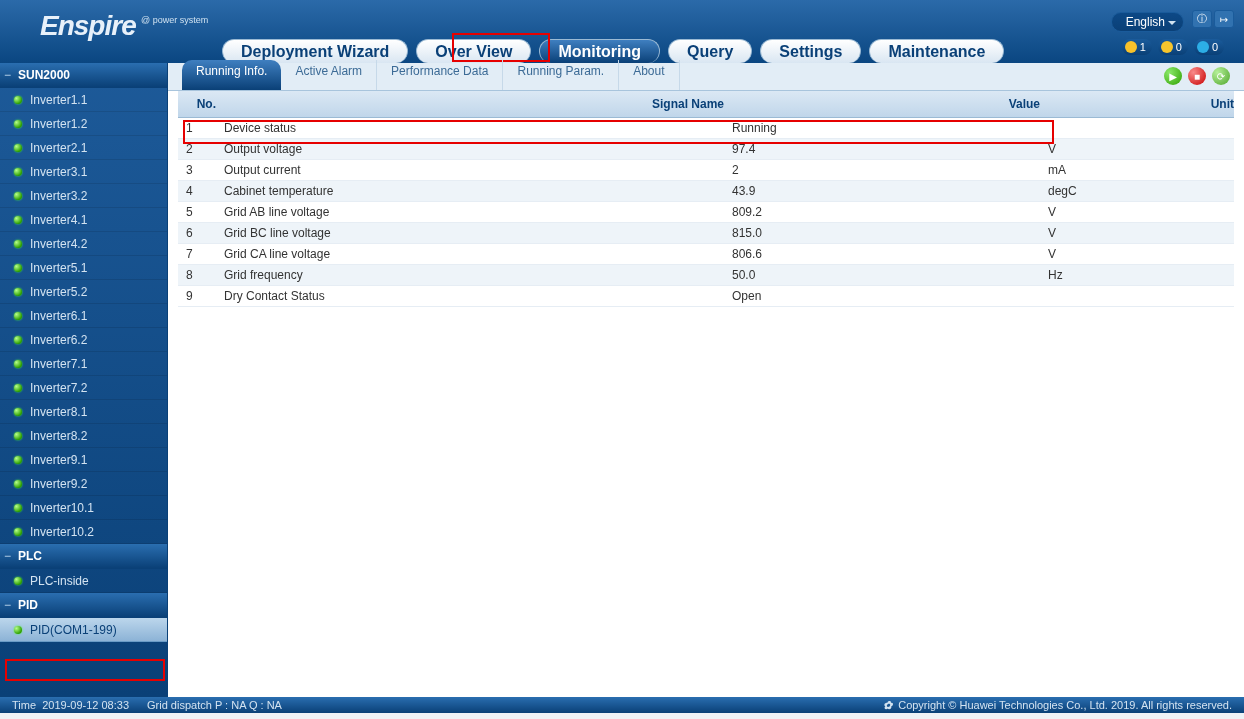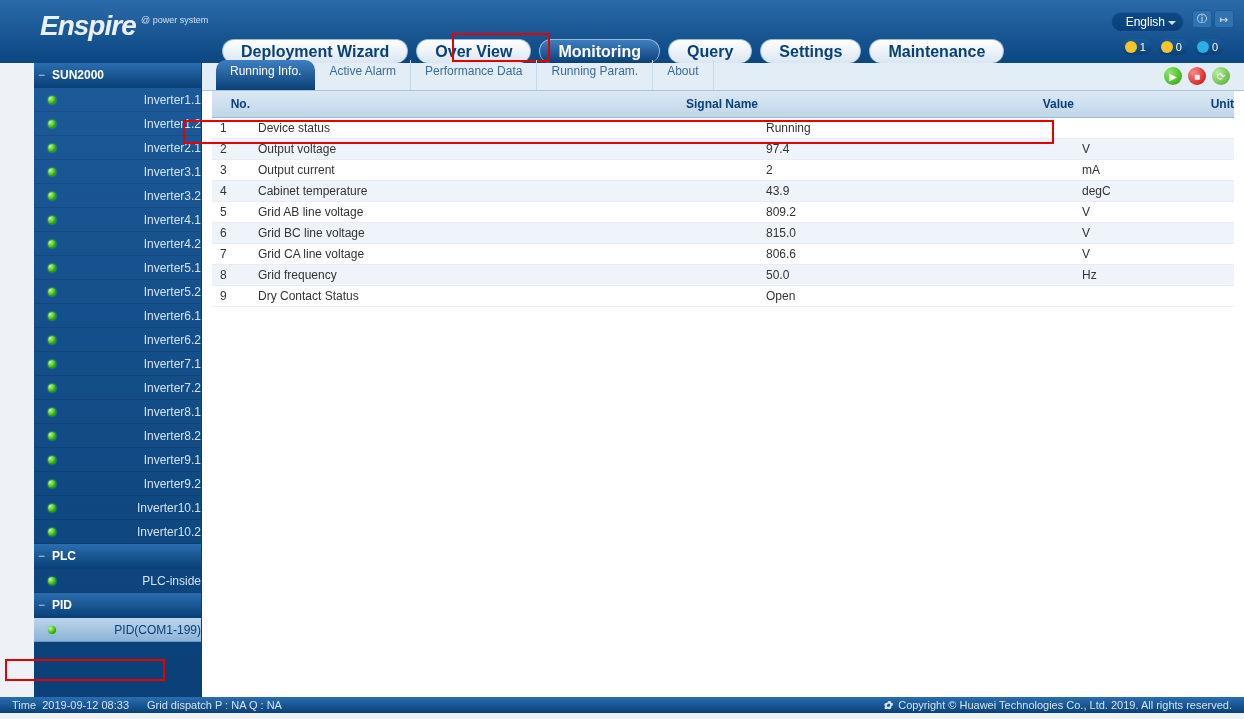--- a/index.html
+++ b/index.html
@@ -69,41 +69,40 @@
     border: 1px solid #9bbad4; border-bottom:none;
     border-radius: 12px; font-size:16px; color:#0a4077; font-weight:bold;
     cursor:pointer;
   }
   .nav-tab.active {
     background: linear-gradient(to bottom,#3f7fc0,#0a4077);
     color:#fff;
   }
   .highlight-red { position:absolute; border:2px solid #e60000; pointer-events:none; }
   .hl-monitoring { left:452px; top:33px; width:98px; height:29px; }
-  .main-wrap { display:flex; height:634px;padding-left:34px; }
+  .main-wrap { display:flex; height:634px; }
   .sidebar {
     width:168px; background: linear-gradient(to bottom,#1d5a99,#0a4077);
     border-right:1px solid #0a4077; overflow:hidden;
     display:flex; flex-direction:column;
   }
   .sidebar-inner { flex:1; overflow-y:auto; }
   .tree-group {
     height:25px; line-height:25px; padding-left:18px;
     background: linear-gradient(to bottom,#2a6eb0,#0a4077);
     color:#fff; font-weight:bold; font-size:12px;
     border-bottom:1px solid #0a4077; position:relative; cursor:pointer;
   }
   .tree-group::before {
     content:"−"; position:absolute; left:4px; top:0; color:#bcd6ec; font-weight:normal;
   }
   .tree-item {
     height:24px; line-height:24px; padding-left:30px;
     color:#d3e3f1; font-size:12px; position:relative; cursor:pointer;
     border-bottom:1px solid rgba(0,0,0,0.1);
-    text-align:right;
   }
   .tree-item::before {
     content:""; position:absolute; left:14px; top:8px;
     width:8px; height:8px; border-radius:50%;
     background: radial-gradient(circle at 30% 30%, #b6ff8a, #2fa100 70%);
     box-shadow:0 0 2px #4bff3a;
   }
   .tree-item.selected {
     background: linear-gradient(to bottom,#bcd6ec,#8cb3d6);
     color:#0a4077;

